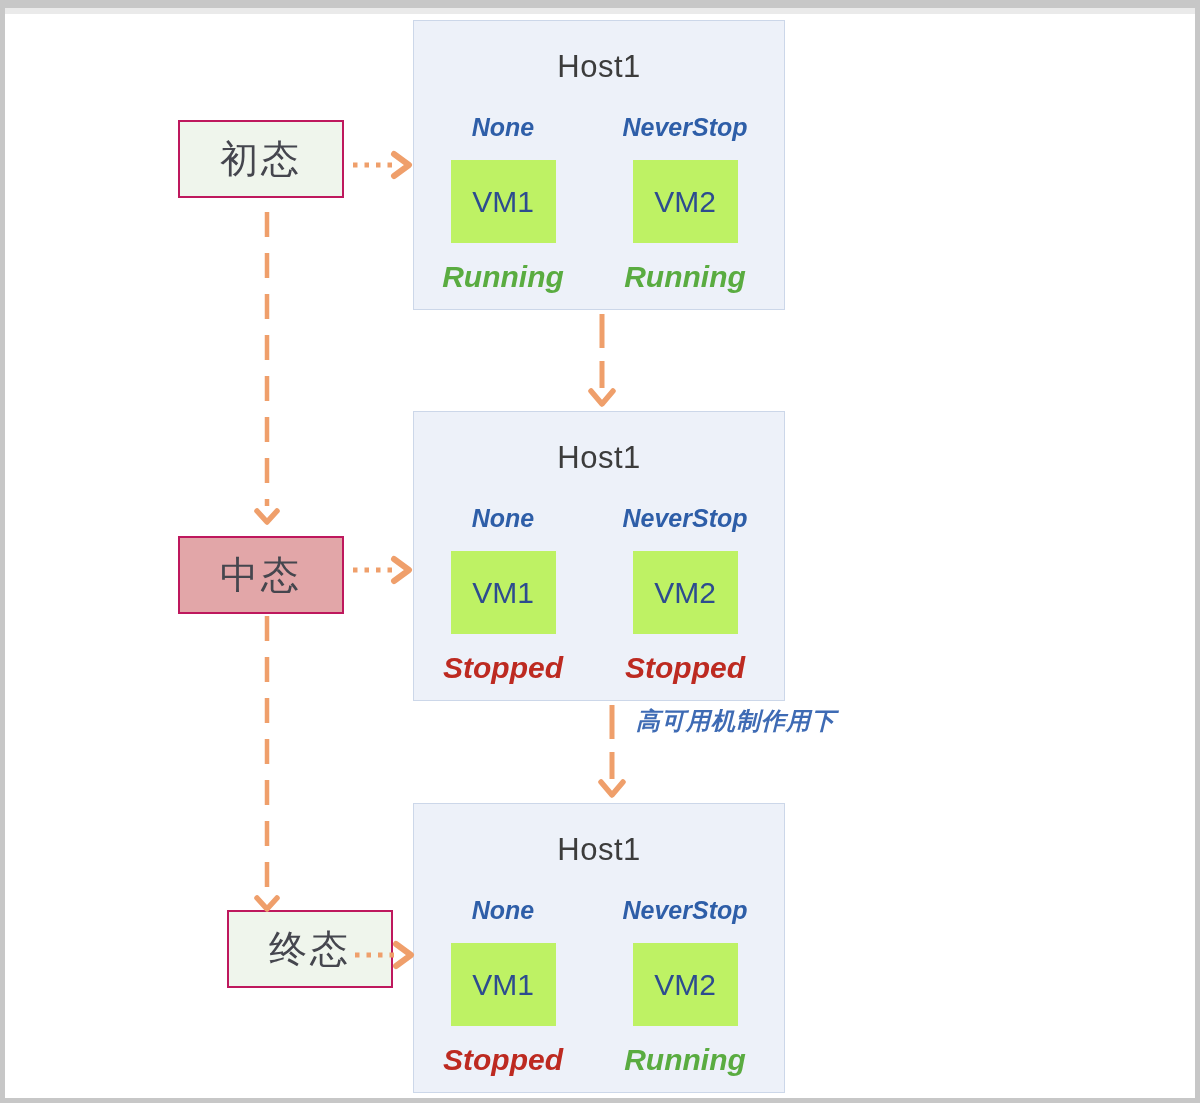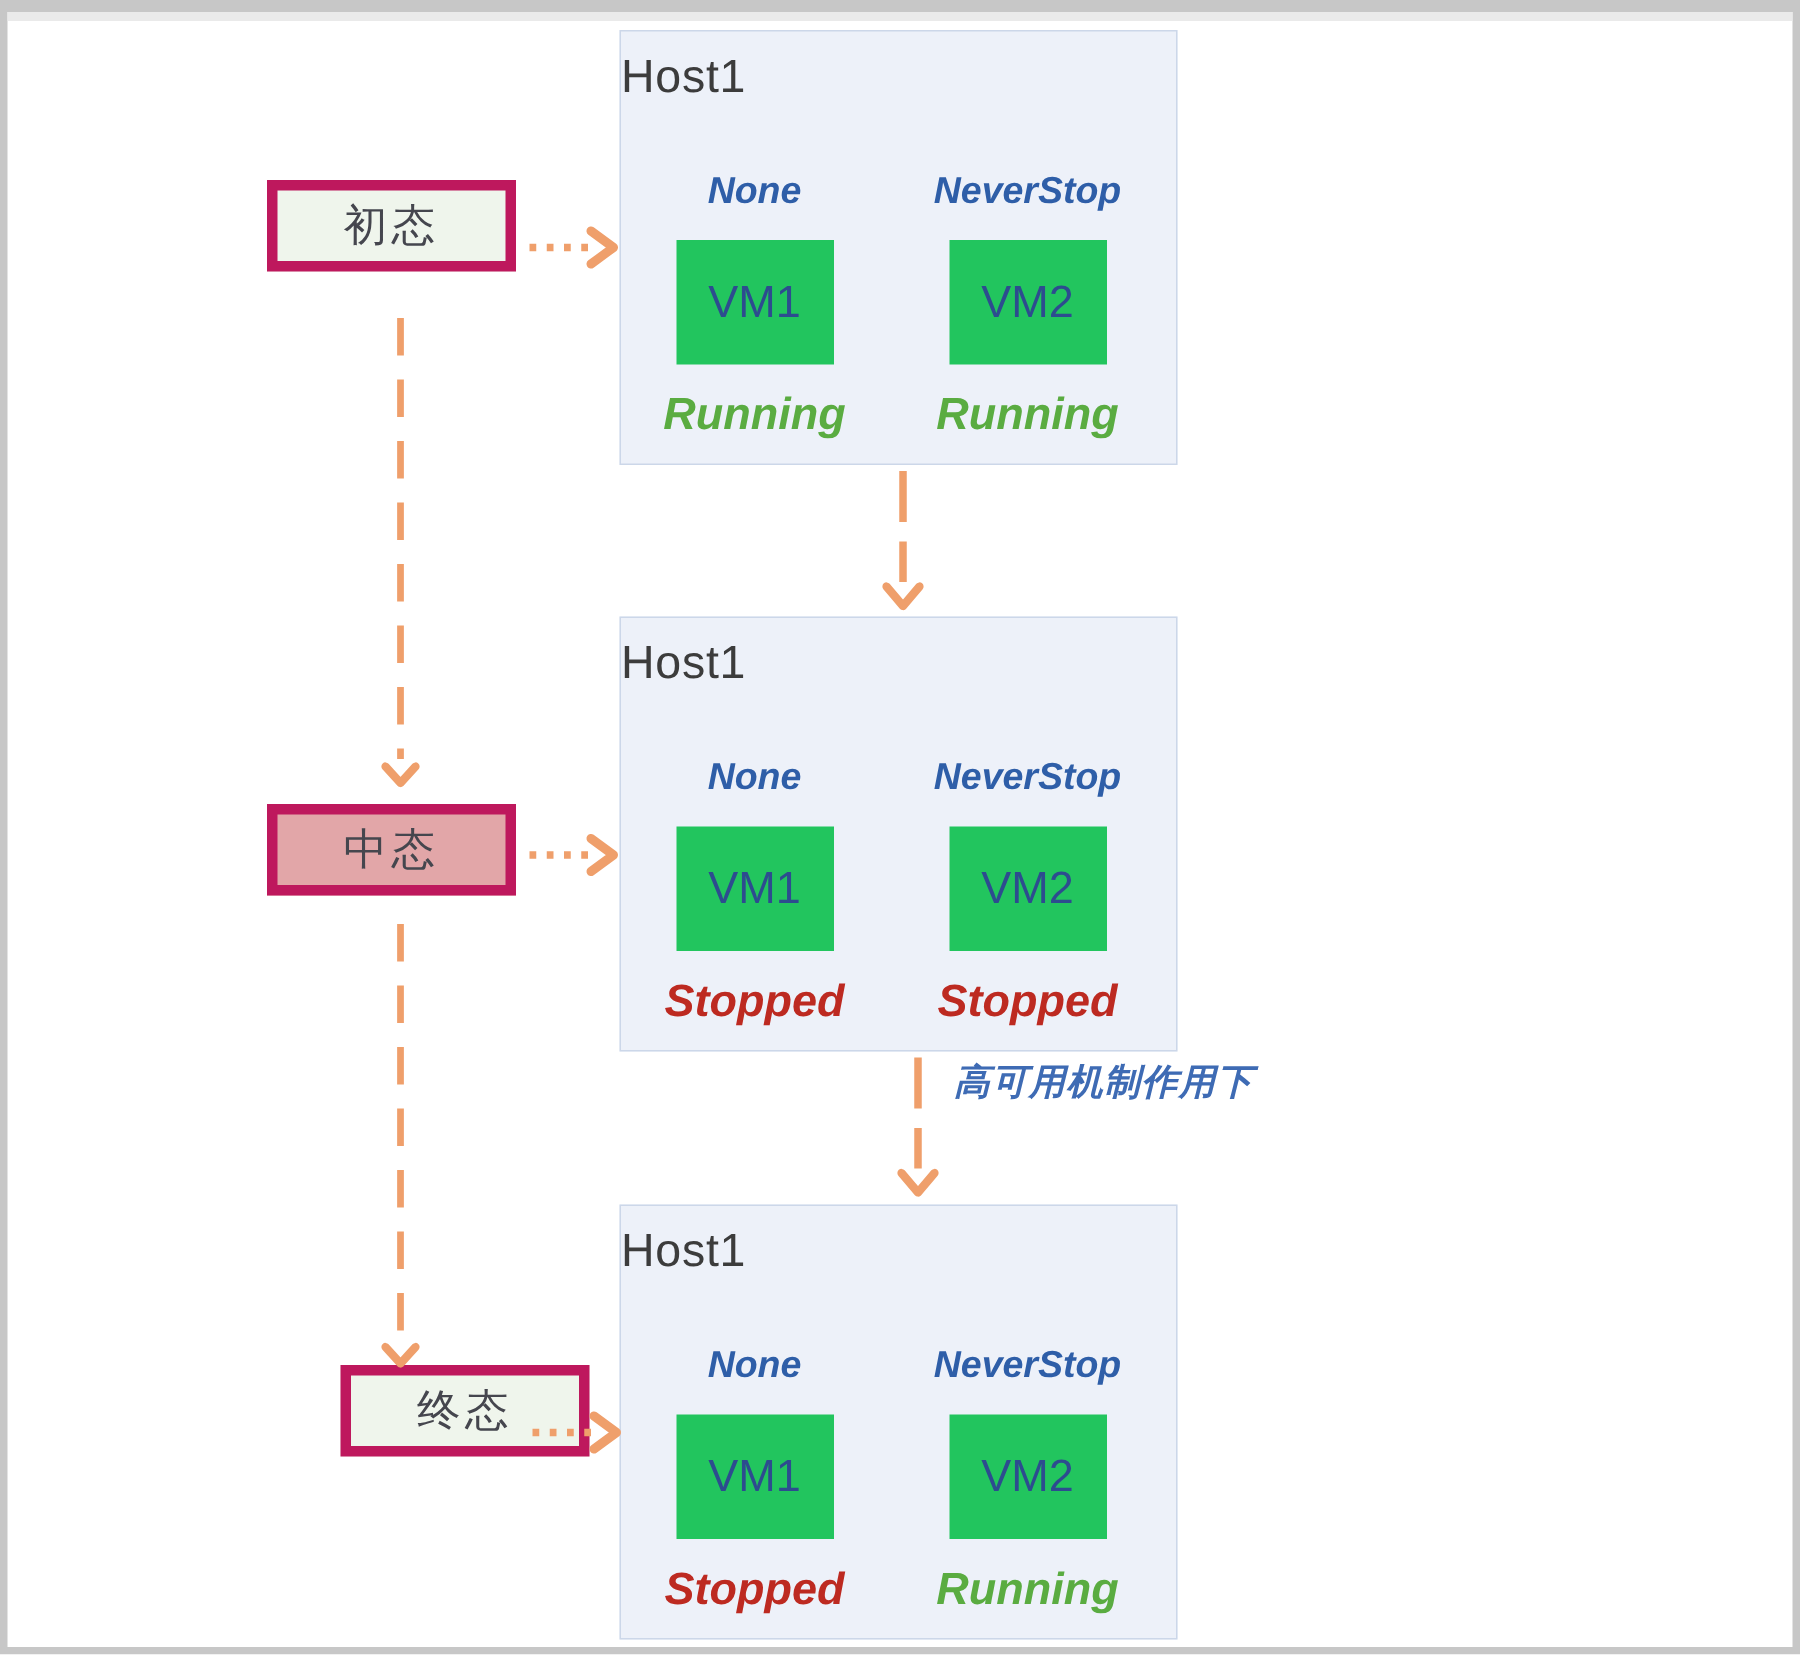--- a/index.html
+++ b/index.html
@@ -19,27 +19,27 @@
     position: absolute;
     left: 0; right: 0; top: 0;
     height: 6px;
     background: #eaeaea;
   }
 
   
   .state-box {
     position: absolute;
     width: 166px;
-    height: 61px;
+    height: 78px;
     box-sizing: border-box;
-    border: 7px solid #be185d;
+    border: 2px solid #be185d;
     display: flex;
     align-items: center;
     justify-content: center;
-    font-size: 29px;
+    font-size: 38px;
     letter-spacing: 3px;
     color: #45464e;
   }
   .state-box[data-variant="green"] { background: #eff5ec; }
   .state-box[data-variant="pink"]  { background: #e2a6a8; }
   .state-initial { left: 173px; top: 112px; }
   .state-middle  { left: 173px; top: 517px; margin-top: 11px; }
   .state-final   { left: 175px; top: 902px; margin-left: 47px; }
 
   
@@ -50,22 +50,22 @@
     height: 290px;
     box-sizing: border-box;
     background: #edf1f9;
     border: 1px solid #ccd7e9;
   }
   .host-a { top: 12px; }
   .host-b { top: 403px; }
   .host-c { top: 795px; }
 
   .host-title {
-    margin-top: 12px;
-    text-align: left;
+    margin-top: 28px;
+    text-align: center;
     font-size: 31px;
     font-weight: 500;
     color: #3c3c3c;
     letter-spacing: 0.5px;
   }
   .vm-col {
     position: absolute;
     top: 70px;
     width: 164px;
     text-align: center;
@@ -78,21 +78,21 @@
     height: 34px;
     font-size: 25px;
     font-style: italic;
     font-weight: 600;
     color: #2e5ea8;
   }
   .vm-box {
     width: 105px;
     height: 83px;
     margin: 13px auto 0 auto;
-    background: #22c55e;
+    background: #bef264;
     display: flex;
     align-items: center;
     justify-content: center;
   }
   .vm-name {
     font-size: 30px;
     font-weight: 500;
     color: #2d4c8f;
   }
   .vm-status {

